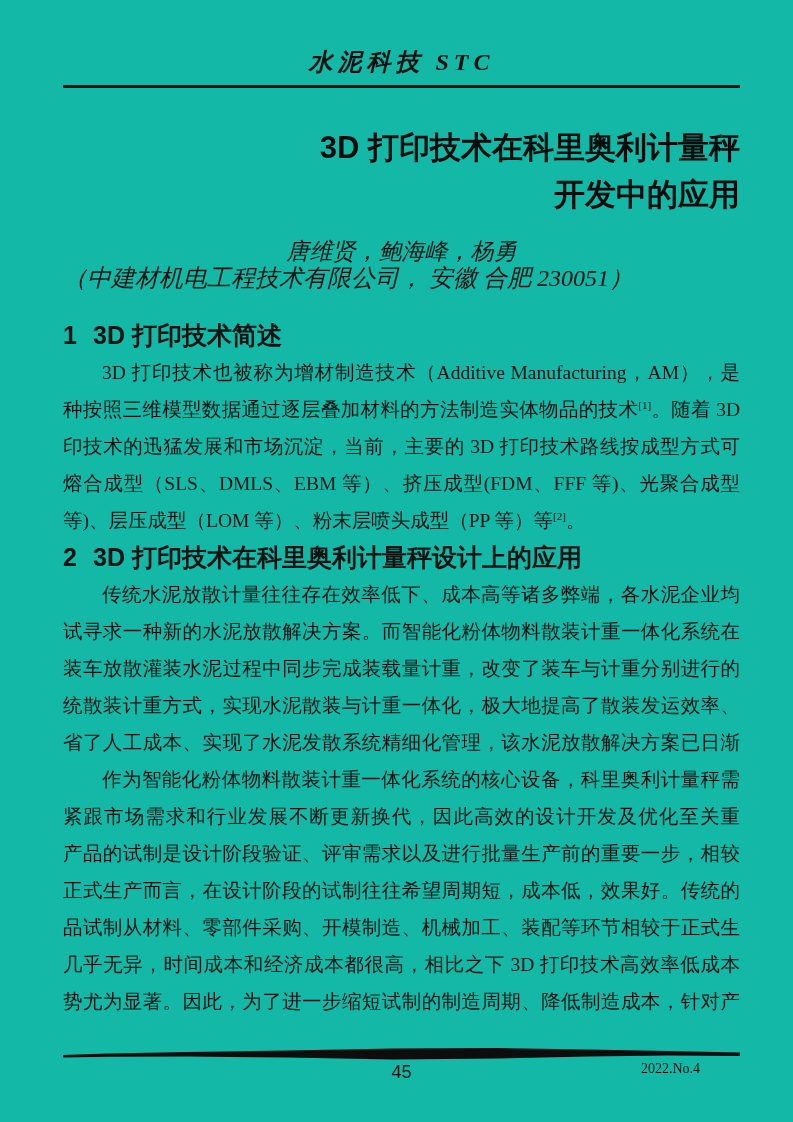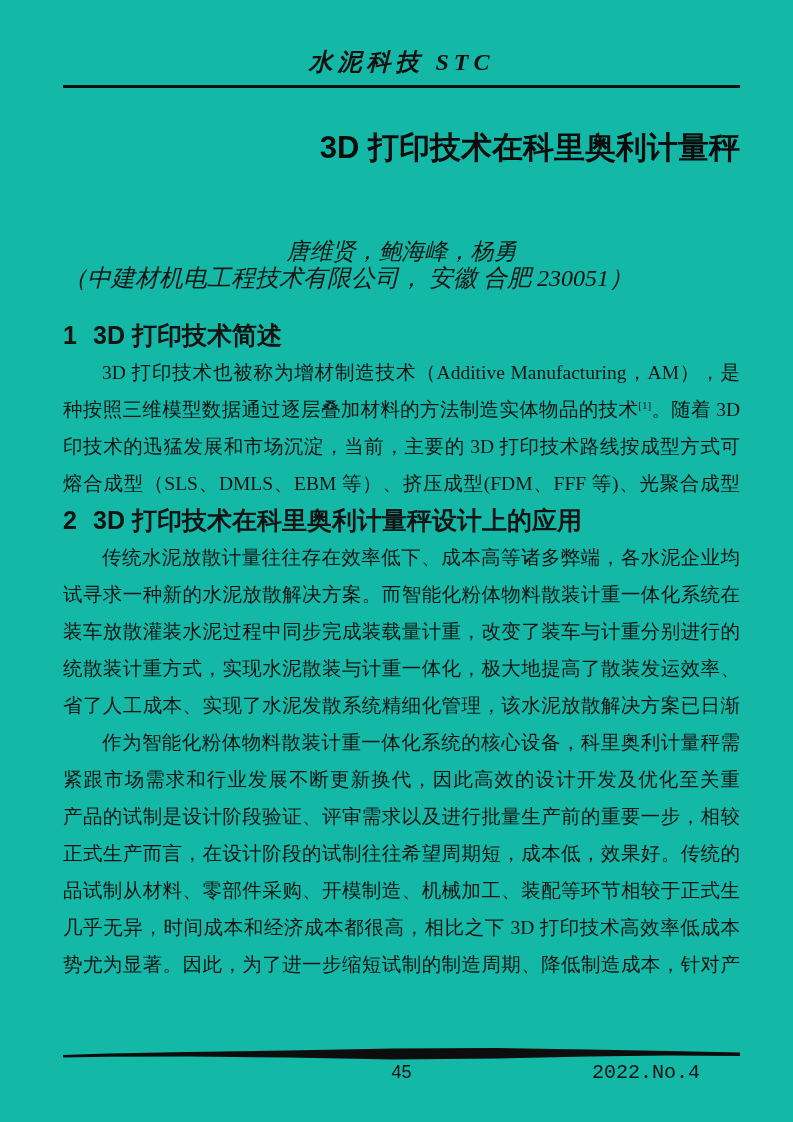--- a/index.html
+++ b/index.html
@@ -78,50 +78,52 @@
   }
   .page-number{
     position:absolute;top:1062px;left:63px;width:677px;
     text-align:center;
     font-family:"Liberation Sans","DejaVu Sans",sans-serif;
     font-size:18px;
     color:#111;
   }
   .issue-number{
     position:absolute;top:1061px;right:93px;
-    font-family:Liberation Mono, monospace;
-    font-size:20px;
+    font-family:Liberation Serif, serif;
+    font-size:14px;
     color:#111;
   }
 </style>
 </head>
 <body>
 
 <div class="page">
 
   <div class="journal-header">水泥科技 STC</div>
   <div class="header-rule"></div>
 
   <div class="article-title">
     <div>3D 打印技术在科里奥利计量秤</div>
+    <div>开发中的应用</div>
   </div>
 
   <div class="authors">唐维贤，鲍海峰，杨勇</div>
   <div class="affiliation">（中建材机电工程技术有限公司， 安徽  合肥  230051）</div>
 
   <div class="body">
 
     <div class="row heading">
       <span class="sec-num">1</span><span>3D 打印技术简述</span>
     </div>
 
     <div class="row jline indent">3D 打印技术也被称为增材制造技术（Additive Manufacturing，AM），是一</div>
     <div class="row jline"><span>种按照三维模型数据通过逐层叠加材料的方法制造实体物品的技术</span><sup class="ref">[1]</sup><span>。随着 3D 打</span></div>
     <div class="row jline">印技术的迅猛发展和市场沉淀，当前，主要的 3D 打印技术路线按成型方式可分为：</div>
     <div class="row jline">熔合成型（SLS、DMLS、EBM 等）、挤压成型(FDM、FFF 等)、光聚合成型(SLA、DLP</div>
+    <div class="row pline"><span>等)、层压成型（LOM 等）、粉末层喷头成型（PP 等）等</span><sup class="ref">[2]</sup><span>。</span></div>
 
     <div class="row heading">
       <span class="sec-num">2</span><span>3D 打印技术在科里奥利计量秤设计上的应用</span>
     </div>
 
     <div class="row jline indent">传统水泥放散计量往往存在效率低下、成本高等诸多弊端，各水泥企业均尝</div>
     <div class="row jline">试寻求一种新的水泥放散解决方案。而智能化粉体物料散装计重一体化系统在散</div>
     <div class="row jline">装车放散灌装水泥过程中同步完成装载量计重，改变了装车与计重分别进行的传</div>
     <div class="row jline">统散装计重方式，实现水泥散装与计重一体化，极大地提高了散装发运效率、节</div>
     <div class="row jline">省了人工成本、实现了水泥发散系统精细化管理，该水泥放散解决方案已日渐受</div>

